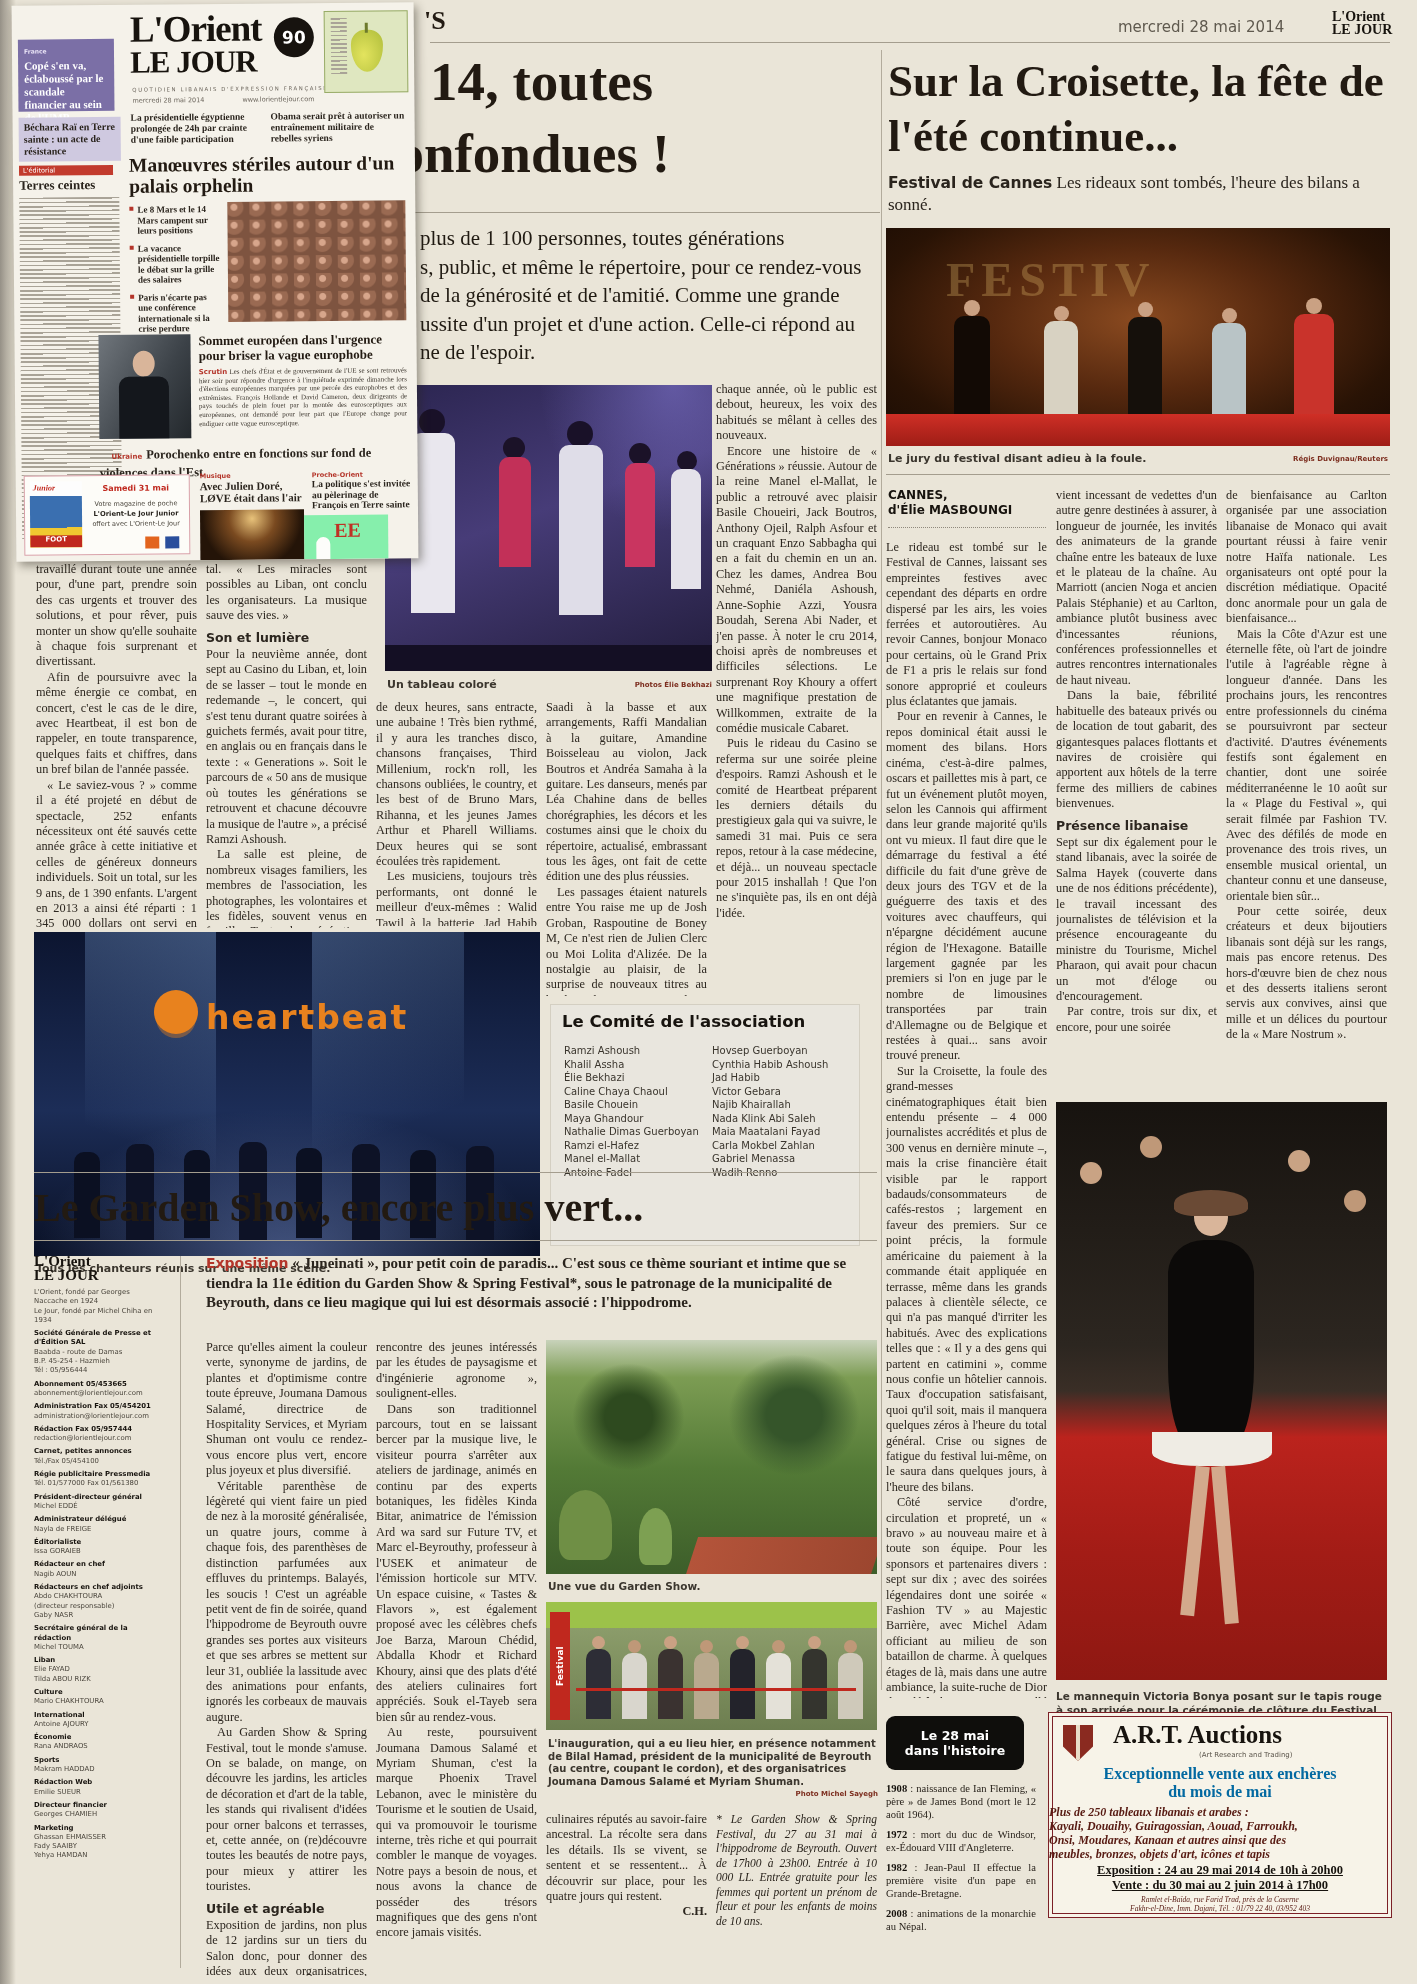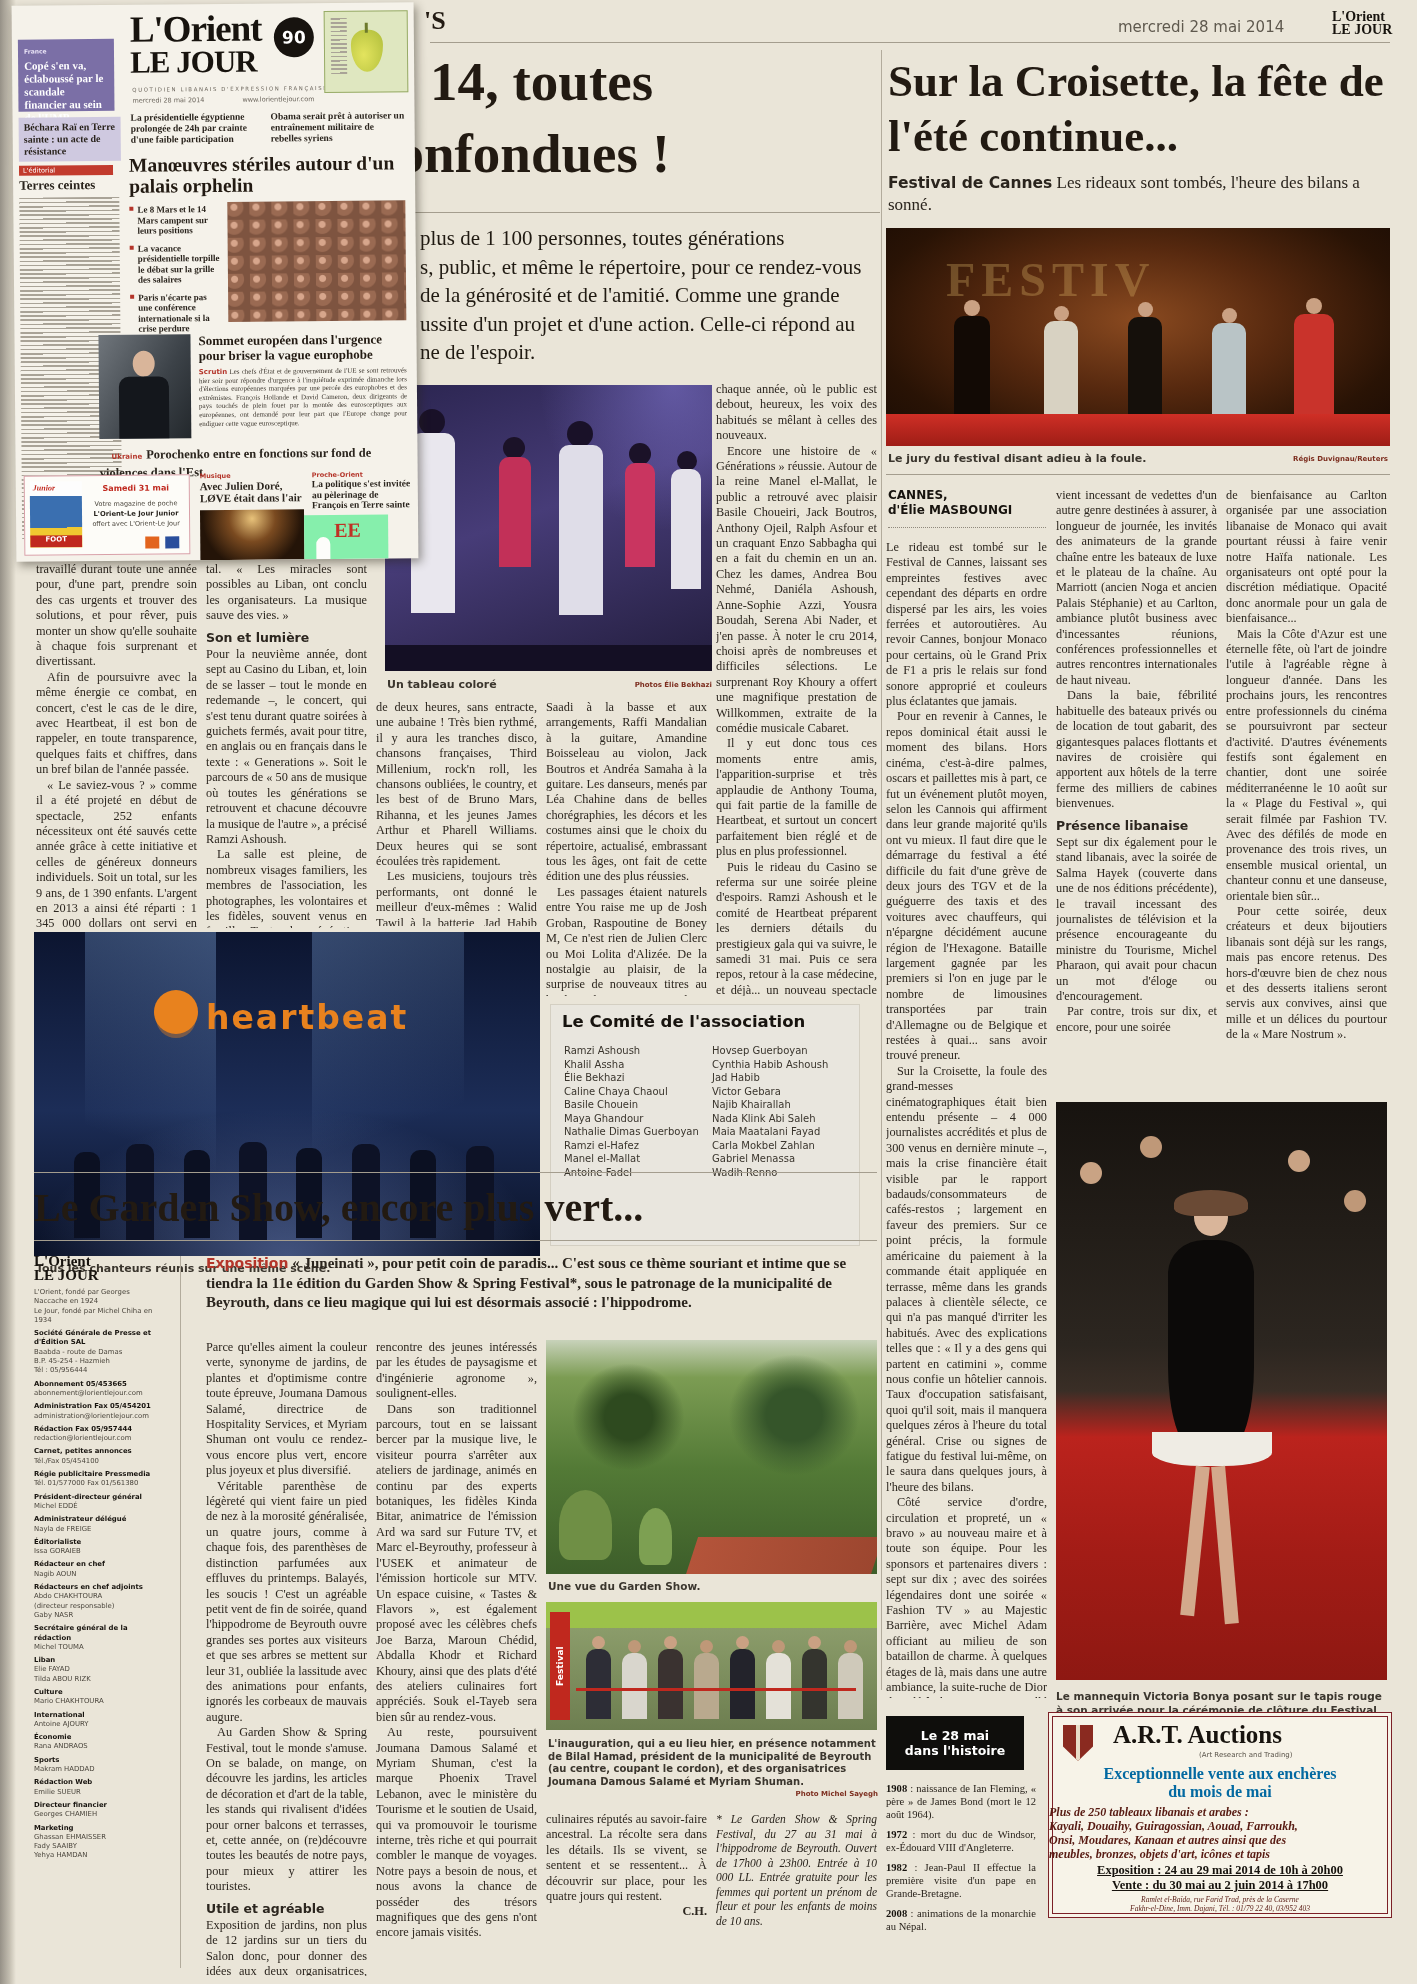--- a/index.html
+++ b/index.html
@@ -50,21 +50,21 @@
   .comite h3{margin:8px 12px 6px;font-family:"DejaVu Sans",sans-serif;font-size:16.5px;color:#17130e;}
   .names{font-family:"DejaVu Sans",sans-serif;font-size:10px;line-height:13.5px;color:#3a352d;}
 
   .ledeC{font-size:17px;line-height:22px;}
   .ledeC b.lab{font-family:"DejaVu Sans",sans-serif;font-size:15.5px;}
   .byline{font-family:"DejaVu Sans",sans-serif;font-weight:bold;font-size:12px;line-height:15px;color:#17130e;}
   .dots{border-bottom:1.5px dotted #8f897c;}
 
   
   .histbox{background:#0f0e0c;color:#fff;display:flex;align-items:center;justify-content:center;text-align:center;
-           font-family:"DejaVu Sans",sans-serif;font-weight:bold;font-size:12.5px;line-height:15px;}
+           font-family:"DejaVu Sans",sans-serif;font-weight:bold;font-size:12.5px;line-height:15px;border-radius:9px;}
   .hist-e{font-size:10.6px;line-height:13px;margin-bottom:7px;text-align:justify;}
   .hist-e b{color:#17130e;}
   .adbox{background:#f7f3e8;border:1px solid #7c2026;box-shadow:0 0 0 3px #f7f3e8 inset,0 0 0 4px #7c2026 inset;}
   .ad-t{font-weight:bold;font-size:25px;color:#17130e;}
   .ad-l{font-weight:bold;font-style:italic;color:#571a12;}
   .shield{position:absolute;width:30px;height:36px;background:#8a2a20;clip-path:polygon(0 0,100% 0,100% 60%,50% 100%,0 60%);}
   .shield:after{content:"";position:absolute;left:13px;top:0;width:4px;height:100%;background:#e8ddc8;}
 
   
   .rail{font-family:"DejaVu Sans",sans-serif;font-size:6.9px;line-height:9.3px;color:#4a453c;}
@@ -134,21 +134,20 @@
       <p>de deux heures, sans entracte, une aubaine ! Très bien rythmé, il y aura les tranches disco, chansons françaises, Third Millenium, rock'n roll, les chansons oubliées, le country, et les best of de Bruno Mars, Rihanna, et les jeunes James Arthur et Pharell Williams. Deux heures qui se sont écoulées très rapidement.</p>
       <p>Les musiciens, toujours très performants, ont donné le meilleur d'eux-mêmes : Walid Tawil à la batterie, Jad Habib aux claviers et piano, Toni Hachem aux claviers, Abboud</p>
     </div>
   <div class="bodycol" style="left:546px;top:700px;width:161px;height:296px;">
       <p>Saadi à la basse et aux arrangements, Raffi Mandalian à la guitare, Amandine Boisseleau au violon, Jack Boutros et Andréa Samaha à la guitare. Les danseurs, menés par Léa Chahine dans de belles chorégraphies, les décors et les costumes ainsi que le choix du répertoire, actualisé, embrassant tous les âges, ont fait de cette édition une des plus réussies.</p>
       <p>Les passages étaient naturels entre You raise me up de Josh Groban, Raspoutine de Boney M, Ce n'est rien de Julien Clerc ou Moi Lolita d'Alizée. De la nostalgie au plaisir, de la surprise de nouveaux titres au bonheur de retrouver Vesoul, ou Les Misérables, avant une clôture, comme</p>
     </div>
   <div class="bodycol" style="left:716px;top:382px;width:161px;height:614px;">
       <p>chaque année, où le public est debout, heureux, les voix des habitués se mêlant à celles des nouveaux.</p>
       <p>Encore une histoire de « Générations » réussie. Autour de la reine Manel el-Mallat, le public a retrouvé avec plaisir Basile Choueiri, Jack Boutros, Anthony Ojeil, Ralph Asfour et un craquant Enzo Sabbagha qui en a fait du chemin en un an. Chez les dames, Andrea Bou Nehmé, Daniéla Ashoush, Anne-Sophie Azzi, Yousra Boudah, Serena Abi Nader, et j'en passe. À noter le cru 2014, choisi après de nombreuses et difficiles sélections. Le surprenant Roy Khoury a offert une magnifique prestation de Willkommen, extraite de la comédie musicale Cabaret.</p>
-      <p>Il y eut donc tous ces moments entre amis, l'apparition-surprise et très applaudie de Anthony Touma, qui fait partie de la famille de Heartbeat, et surtout un concert parfaitement bien réglé et de plus en plus professionnel.</p>
       <p>Puis le rideau du Casino se referma sur une soirée pleine d'espoirs. Ramzi Ashoush et le comité de Heartbeat préparent les derniers détails du prestigieux gala qui va suivre, le samedi 31 mai. Puis ce sera repos, retour à la case médecine, et déjà... un nouveau spectacle pour 2015 inshallah ! Que l'on ne s'inquiète pas, ils en ont déjà l'idée.</p>
     </div>
 
   <div class="ph" style="left:34px;top:932px;width:506px;height:324px;background:linear-gradient(#0c1530,#1c2d57 55%,#0a1126);">
     <div class="abs" style="left:10%;top:0;width:26%;height:100%;background:linear-gradient(200deg,rgba(150,195,255,.34),rgba(0,0,0,0) 65%);"></div>
     <div class="abs" style="left:55%;top:0;width:30%;height:100%;background:linear-gradient(160deg,rgba(150,195,255,.3),rgba(0,0,0,0) 60%);"></div>
     <div class="abs" style="left:0;bottom:0;width:100%;height:46%;background:radial-gradient(ellipse at 50% 100%,rgba(150,180,255,.4),rgba(0,0,0,0) 70%);"></div>
     <div class="head" style="left:120px;top:58px;width:44px;height:44px;background:#e8821e;box-shadow:0 6px 0 -2px rgba(232,130,30,.4);"></div>
     <div class="abs sans" style="left:172px;top:66px;font-weight:bold;font-size:33px;color:#e8821e;letter-spacing:2px;">heartbeat</div>
     <div class="sil" style="left:40px;bottom:18px;width:26px;height:86px;background:#0b1022;"></div>

